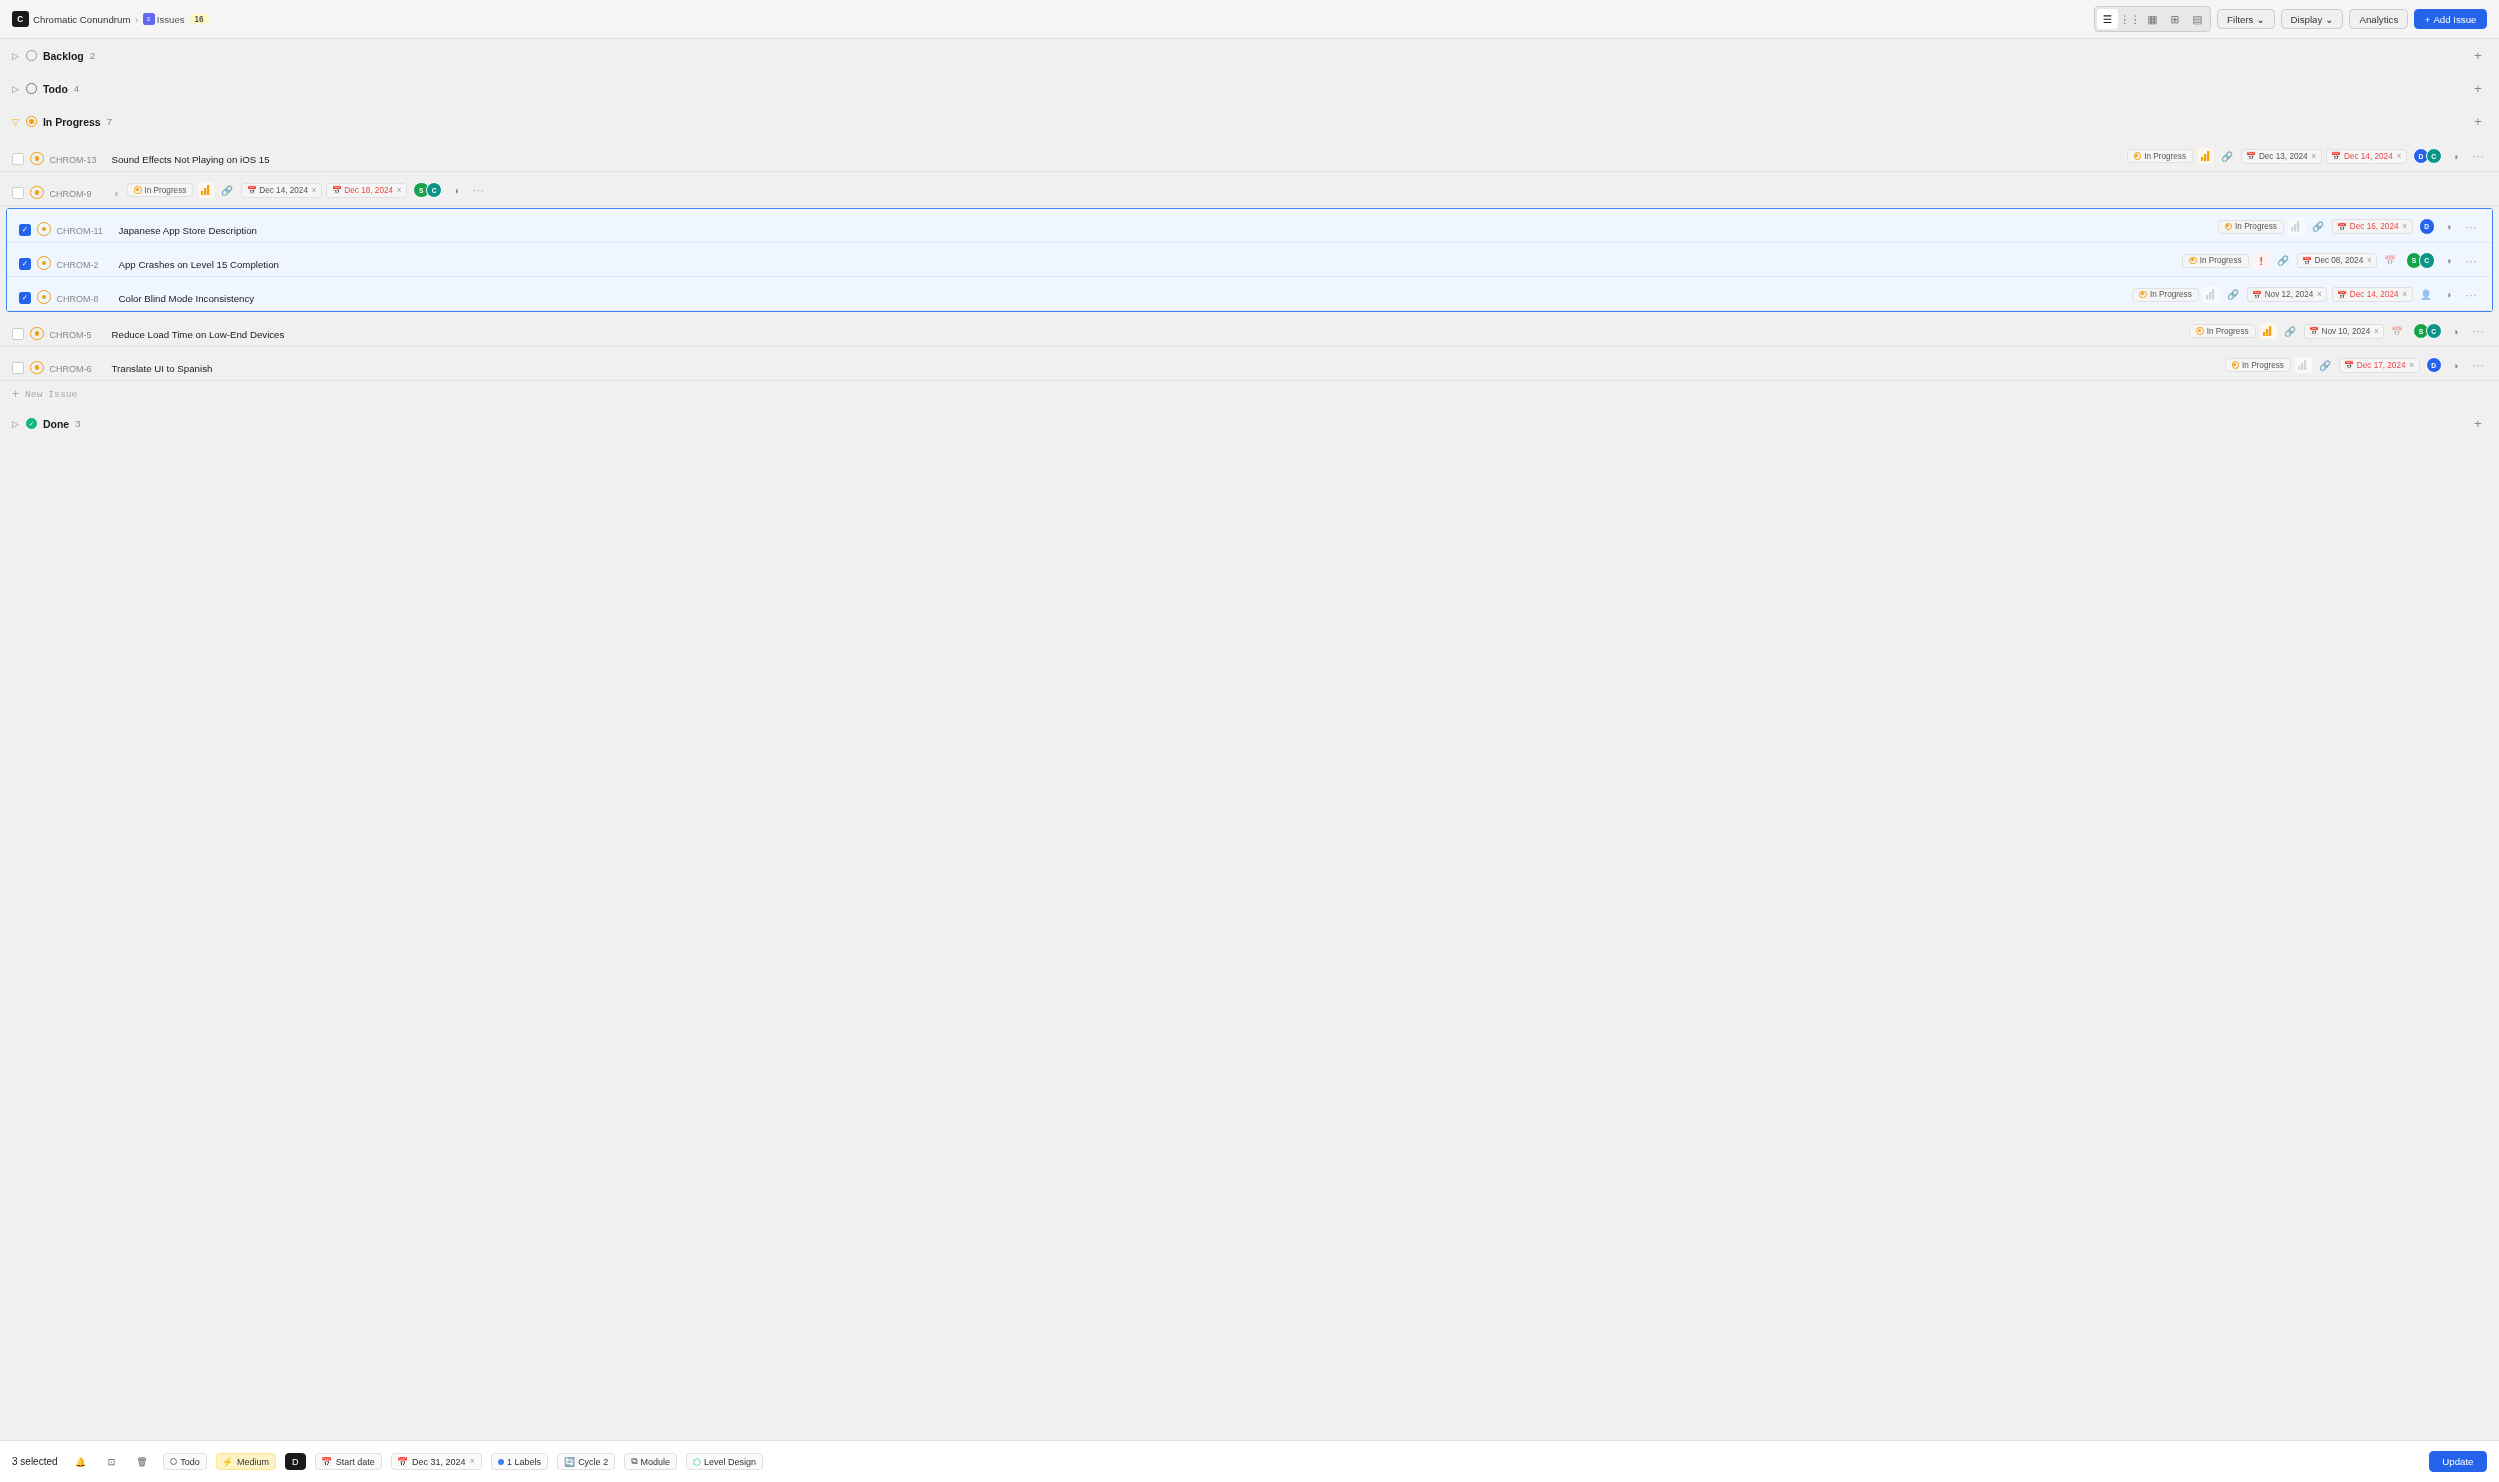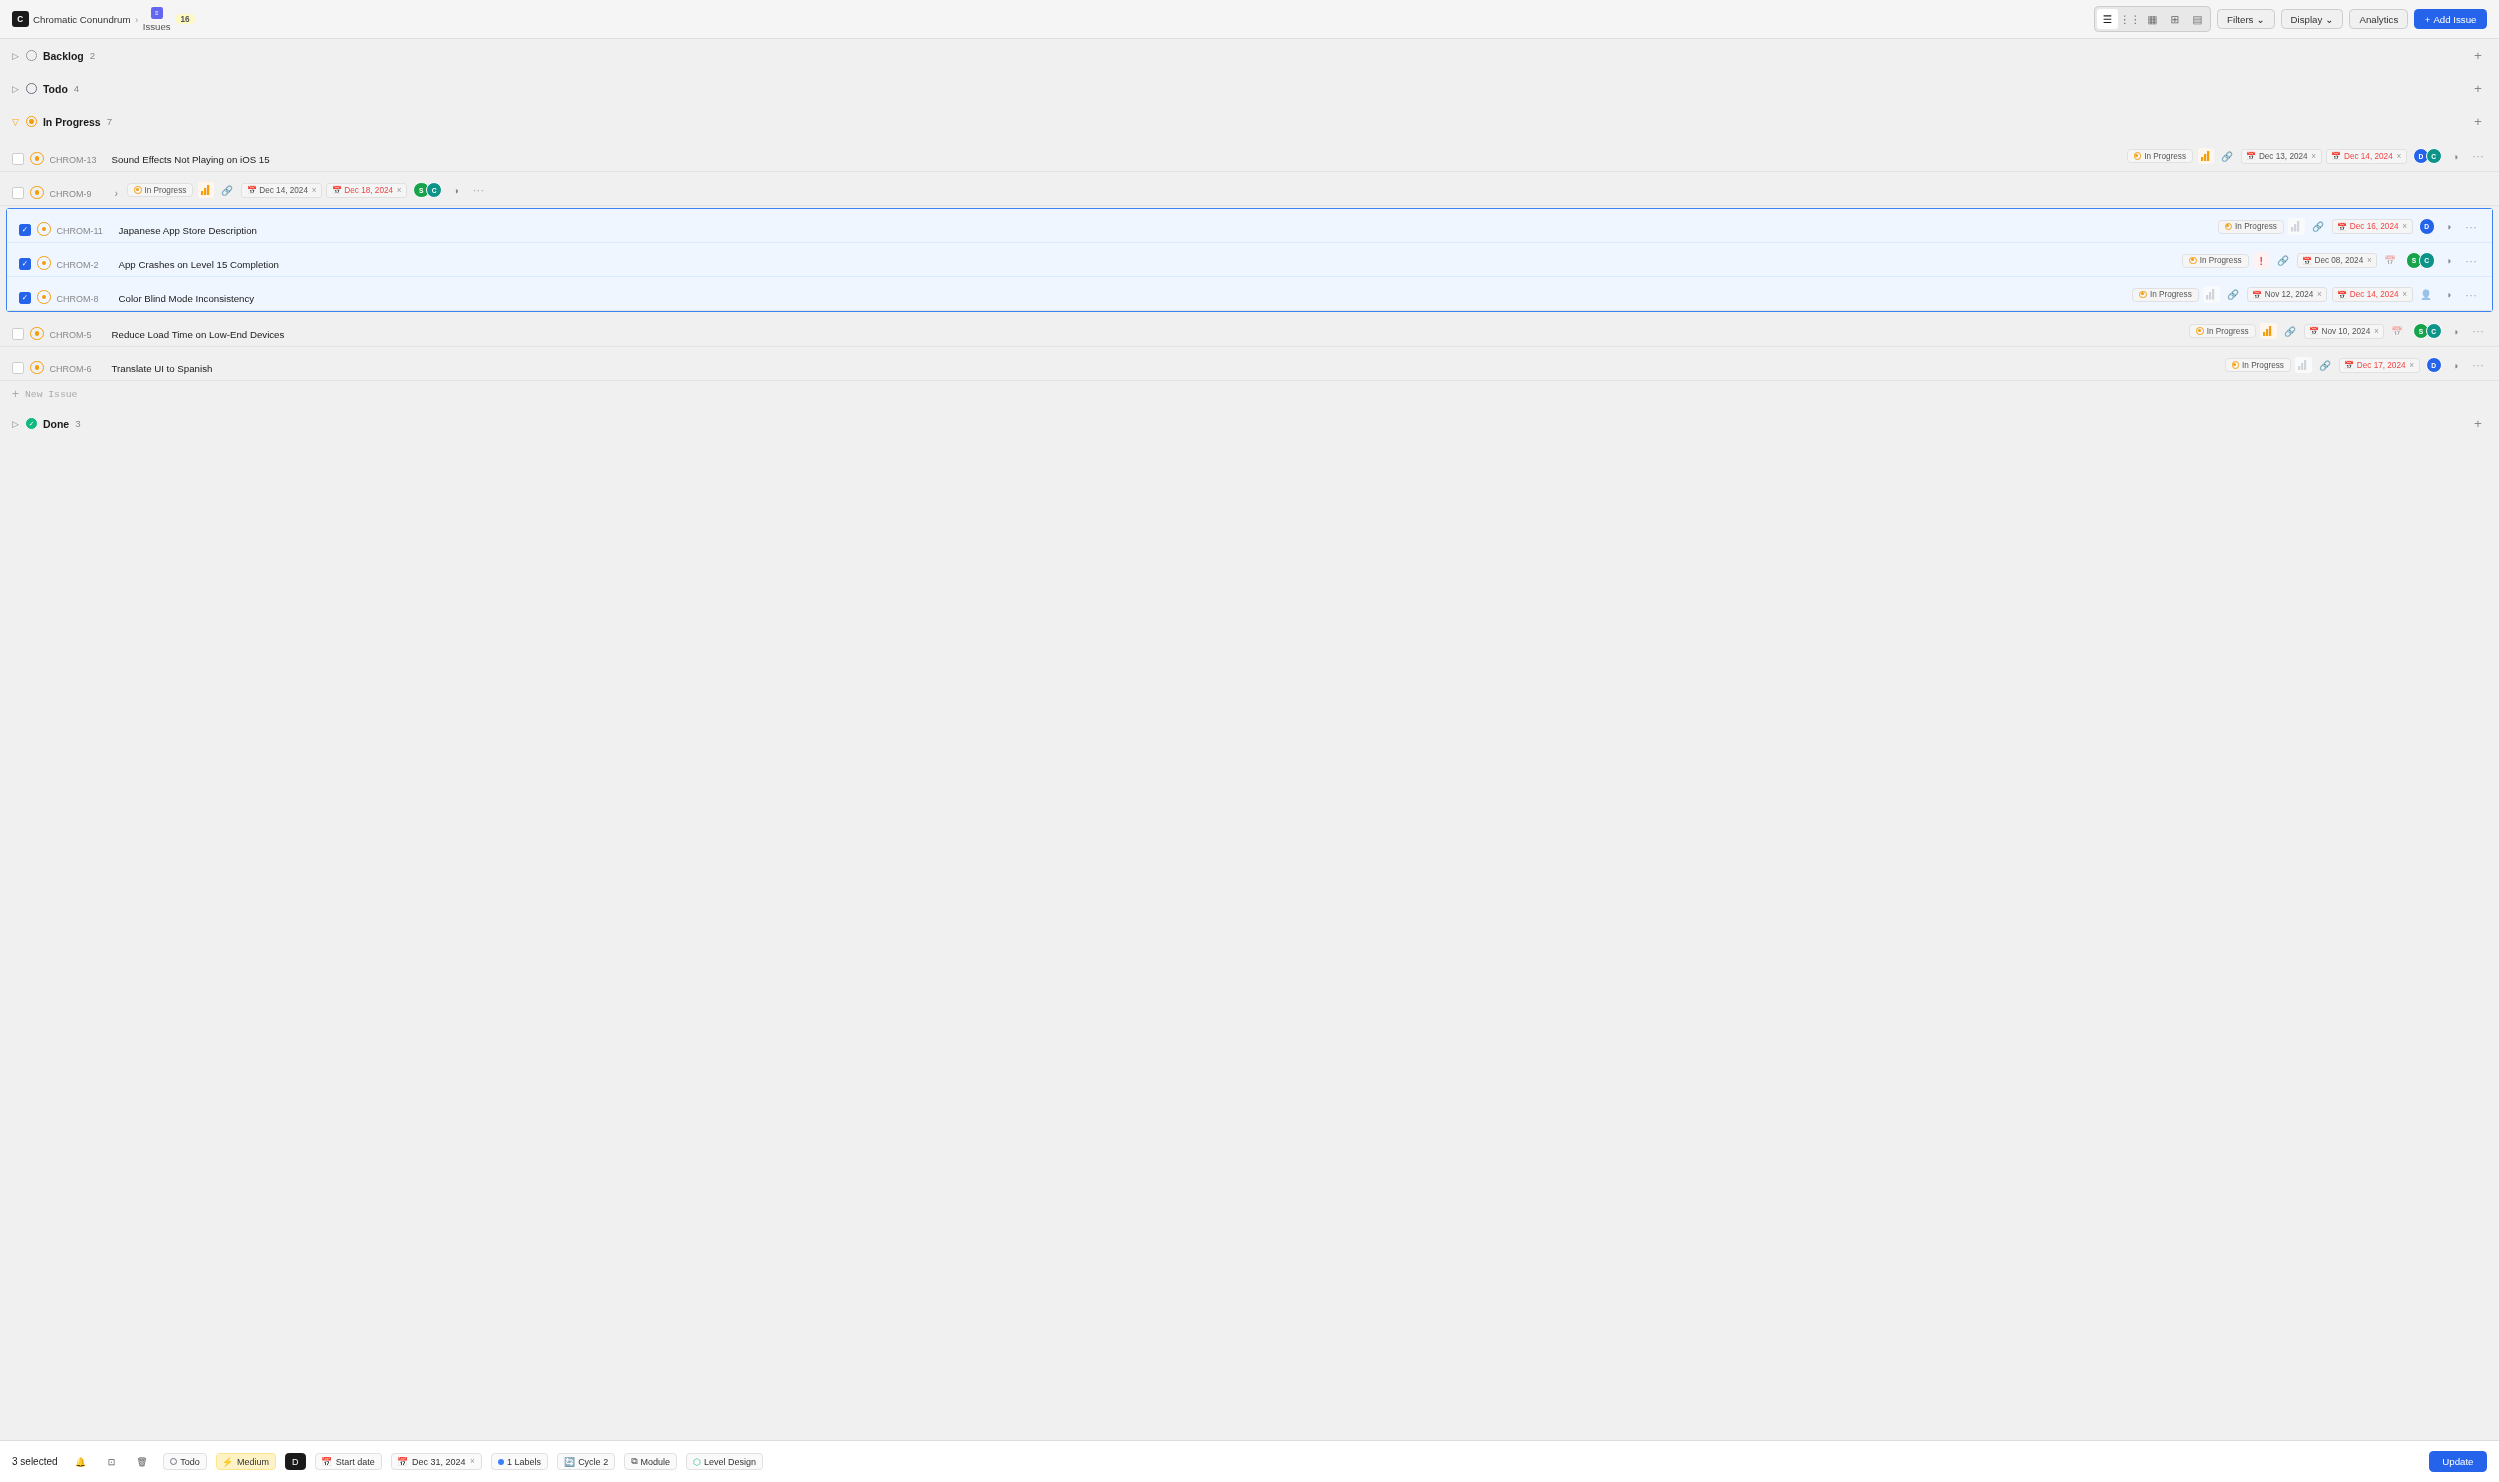--- a/index.html
+++ b/index.html
@@ -45,21 +45,20 @@
     .breadcrumb-sep {
       color: #999;
       font-size: 9.7px;
     }
     .breadcrumb-item {
       display: flex;
       align-items: center;
       gap: 2px;
       color: #555;
       font-size: 9.7px;
-      flex-direction: column;
     }
     .issue-icon {
       width: 12px;
       height: 12px;
       background: #6b7280;
       border-radius: 2.2px;
       display: inline-flex;
       align-items: center;
       justify-content: center;
       color: white;

